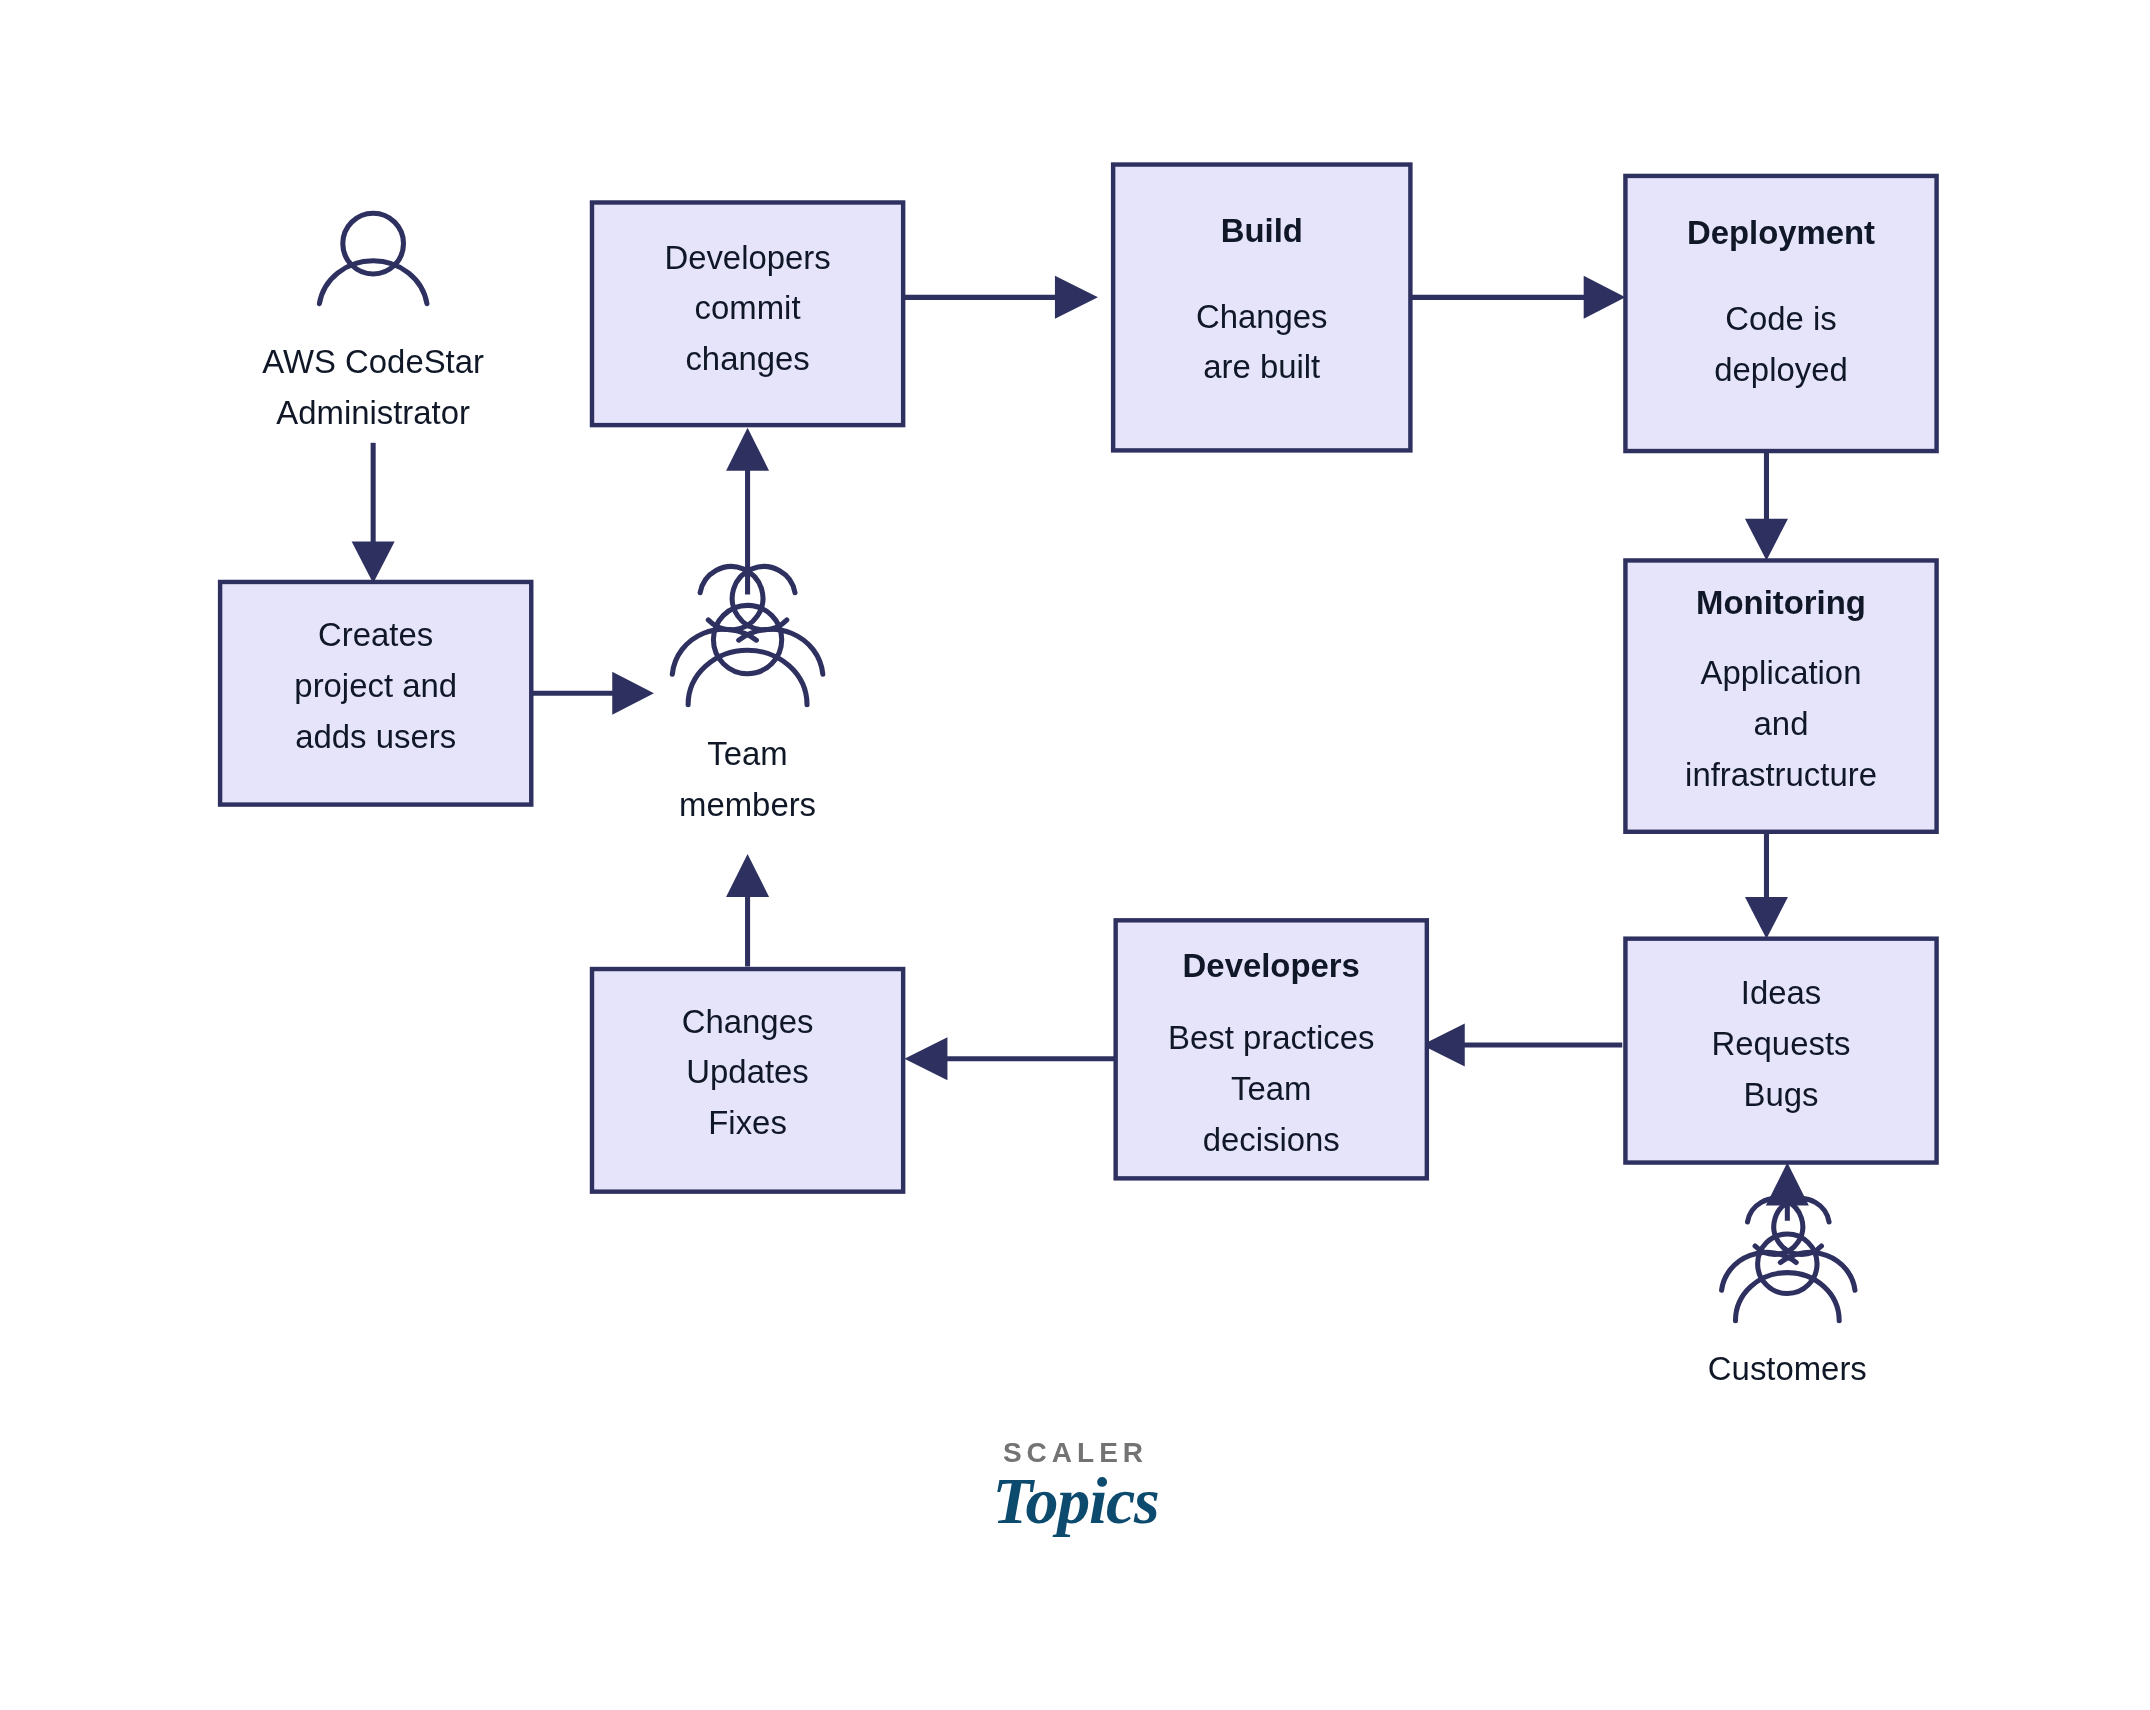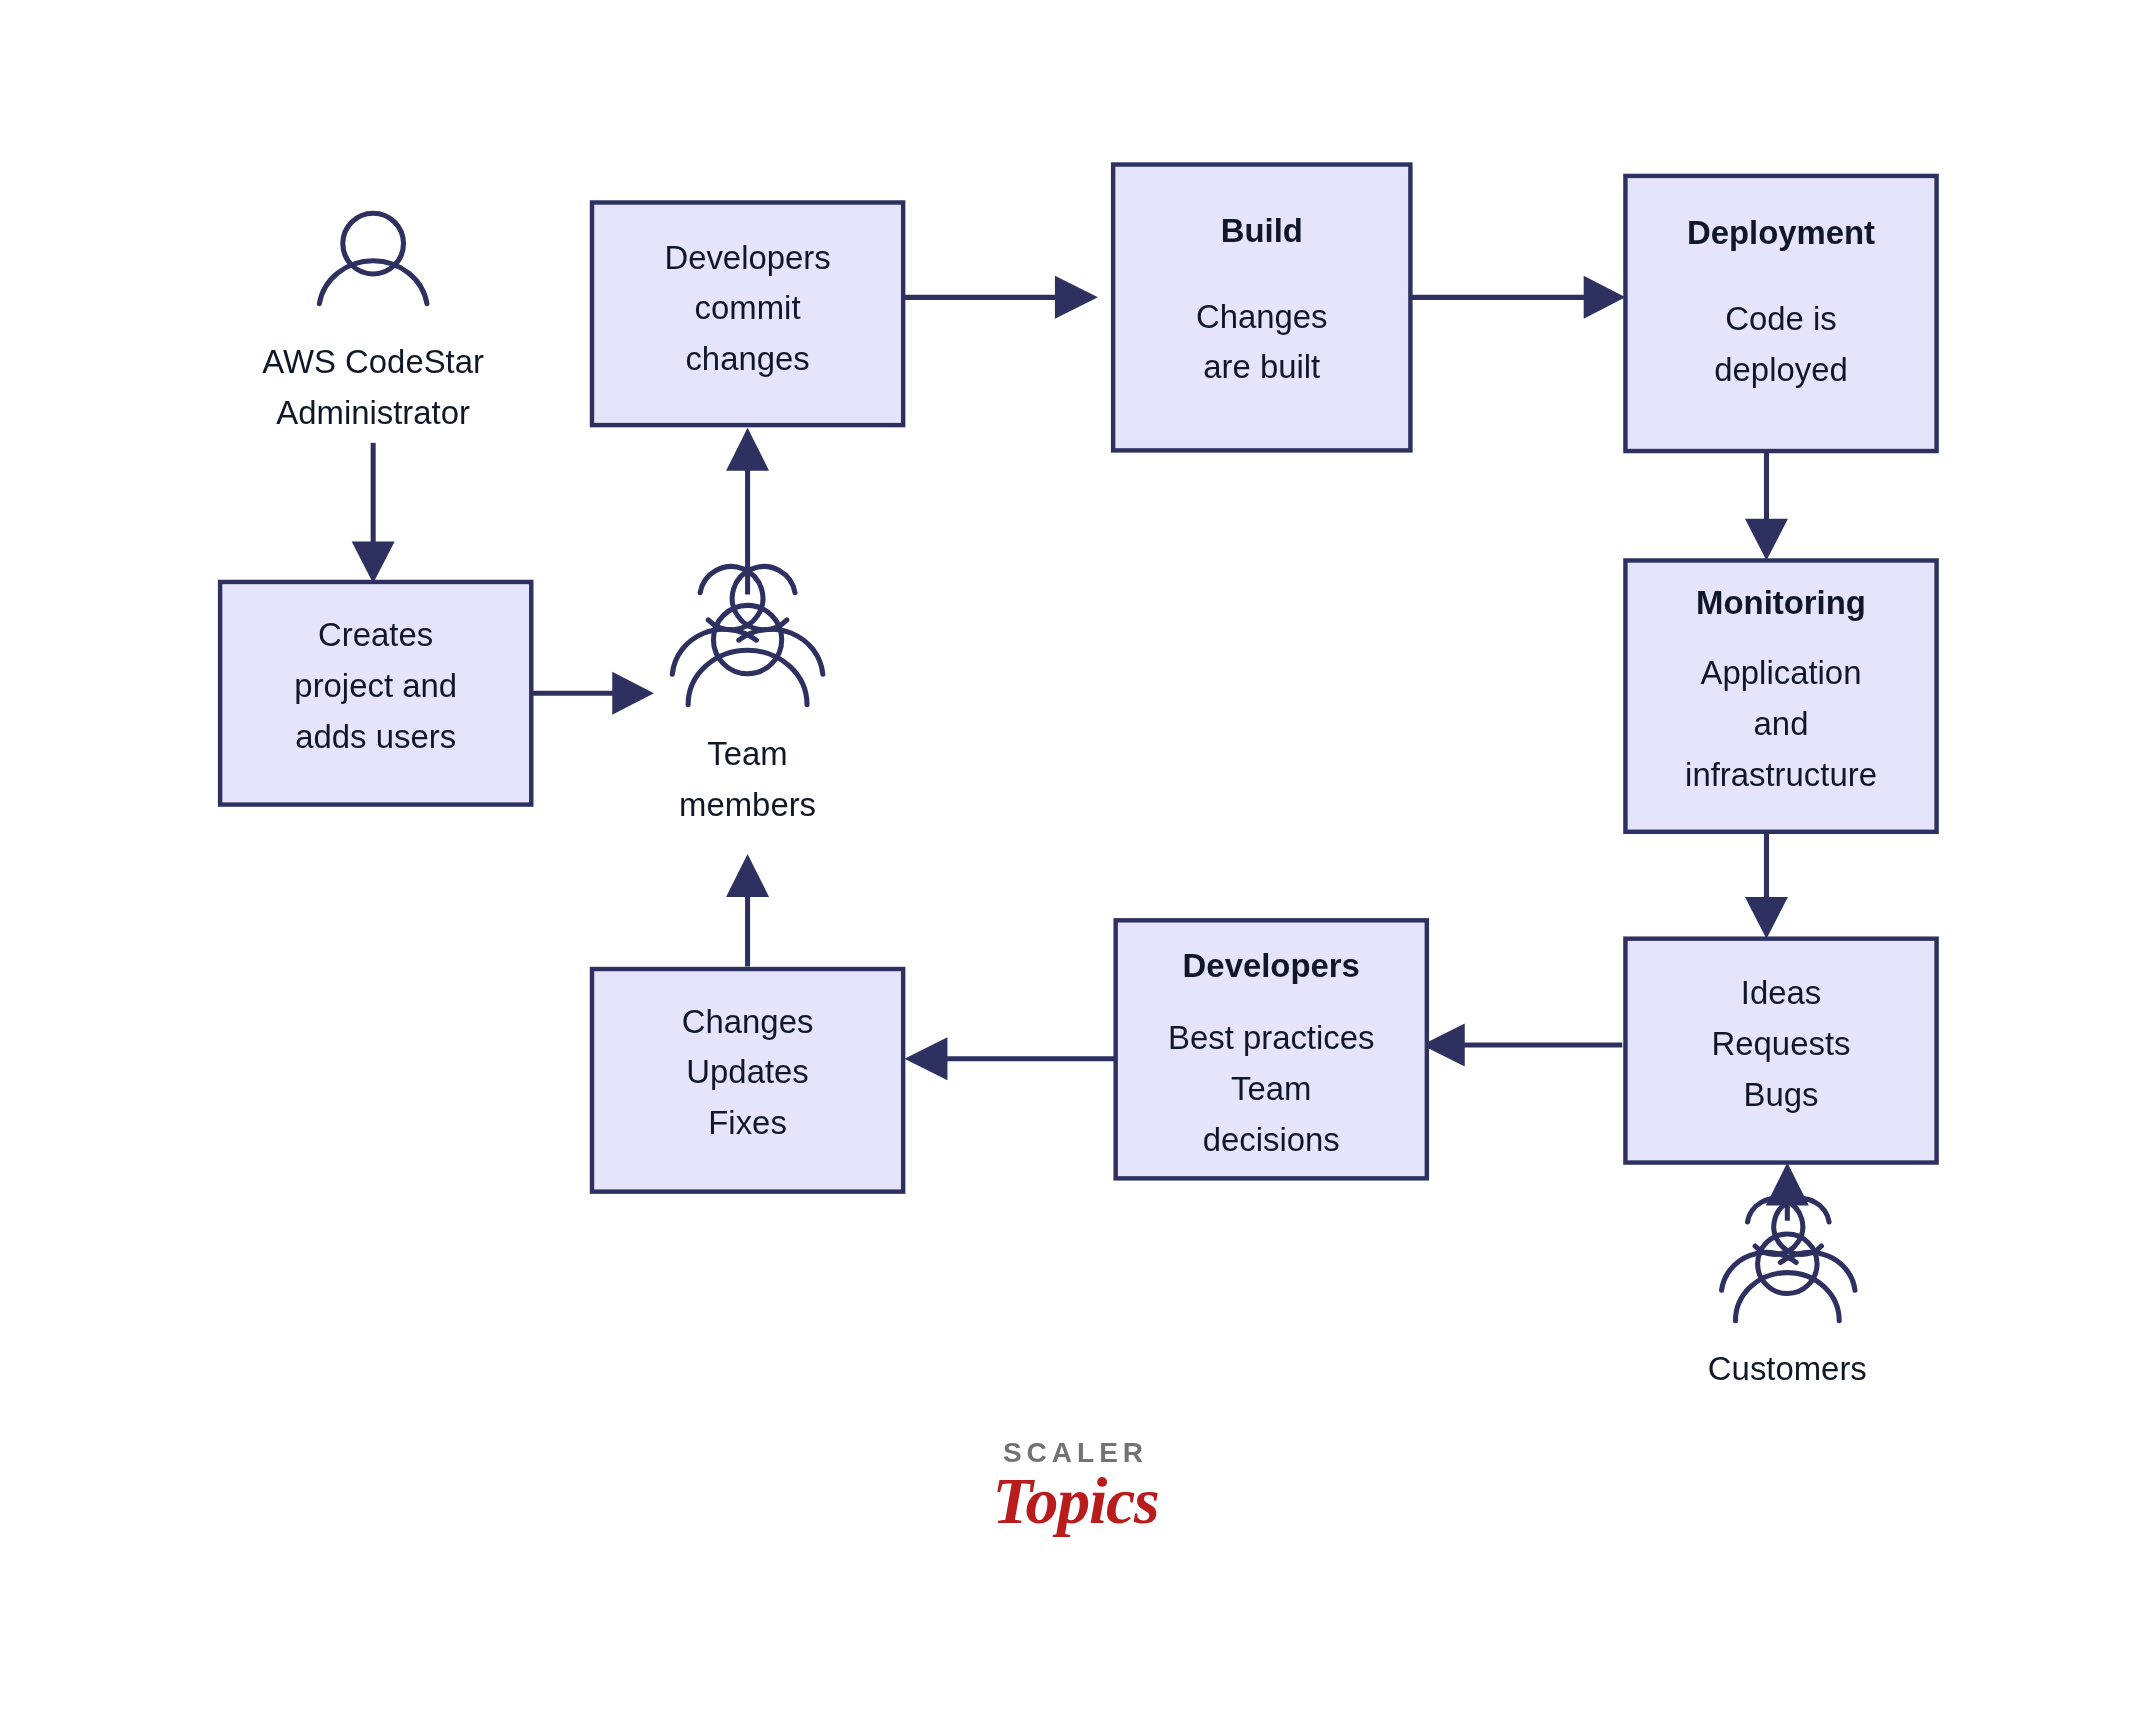--- a/index.html
+++ b/index.html
@@ -72,21 +72,21 @@
     font-size: 28px;
     letter-spacing: 5px;
     color: #737373;
     display: block;
   }
   .logo-topics {
     font-family: "Liberation Serif", serif;
     font-style: italic;
     font-weight: bold;
     font-size: 66px;
-    color: #b91c1c;
+    color: #0c4a6e;
     display: block;
     margin-top: 1.3px;
     letter-spacing: -1.3px;
   }
 </style>
 </head>
 <body>
 
 <div id="stage">
 

